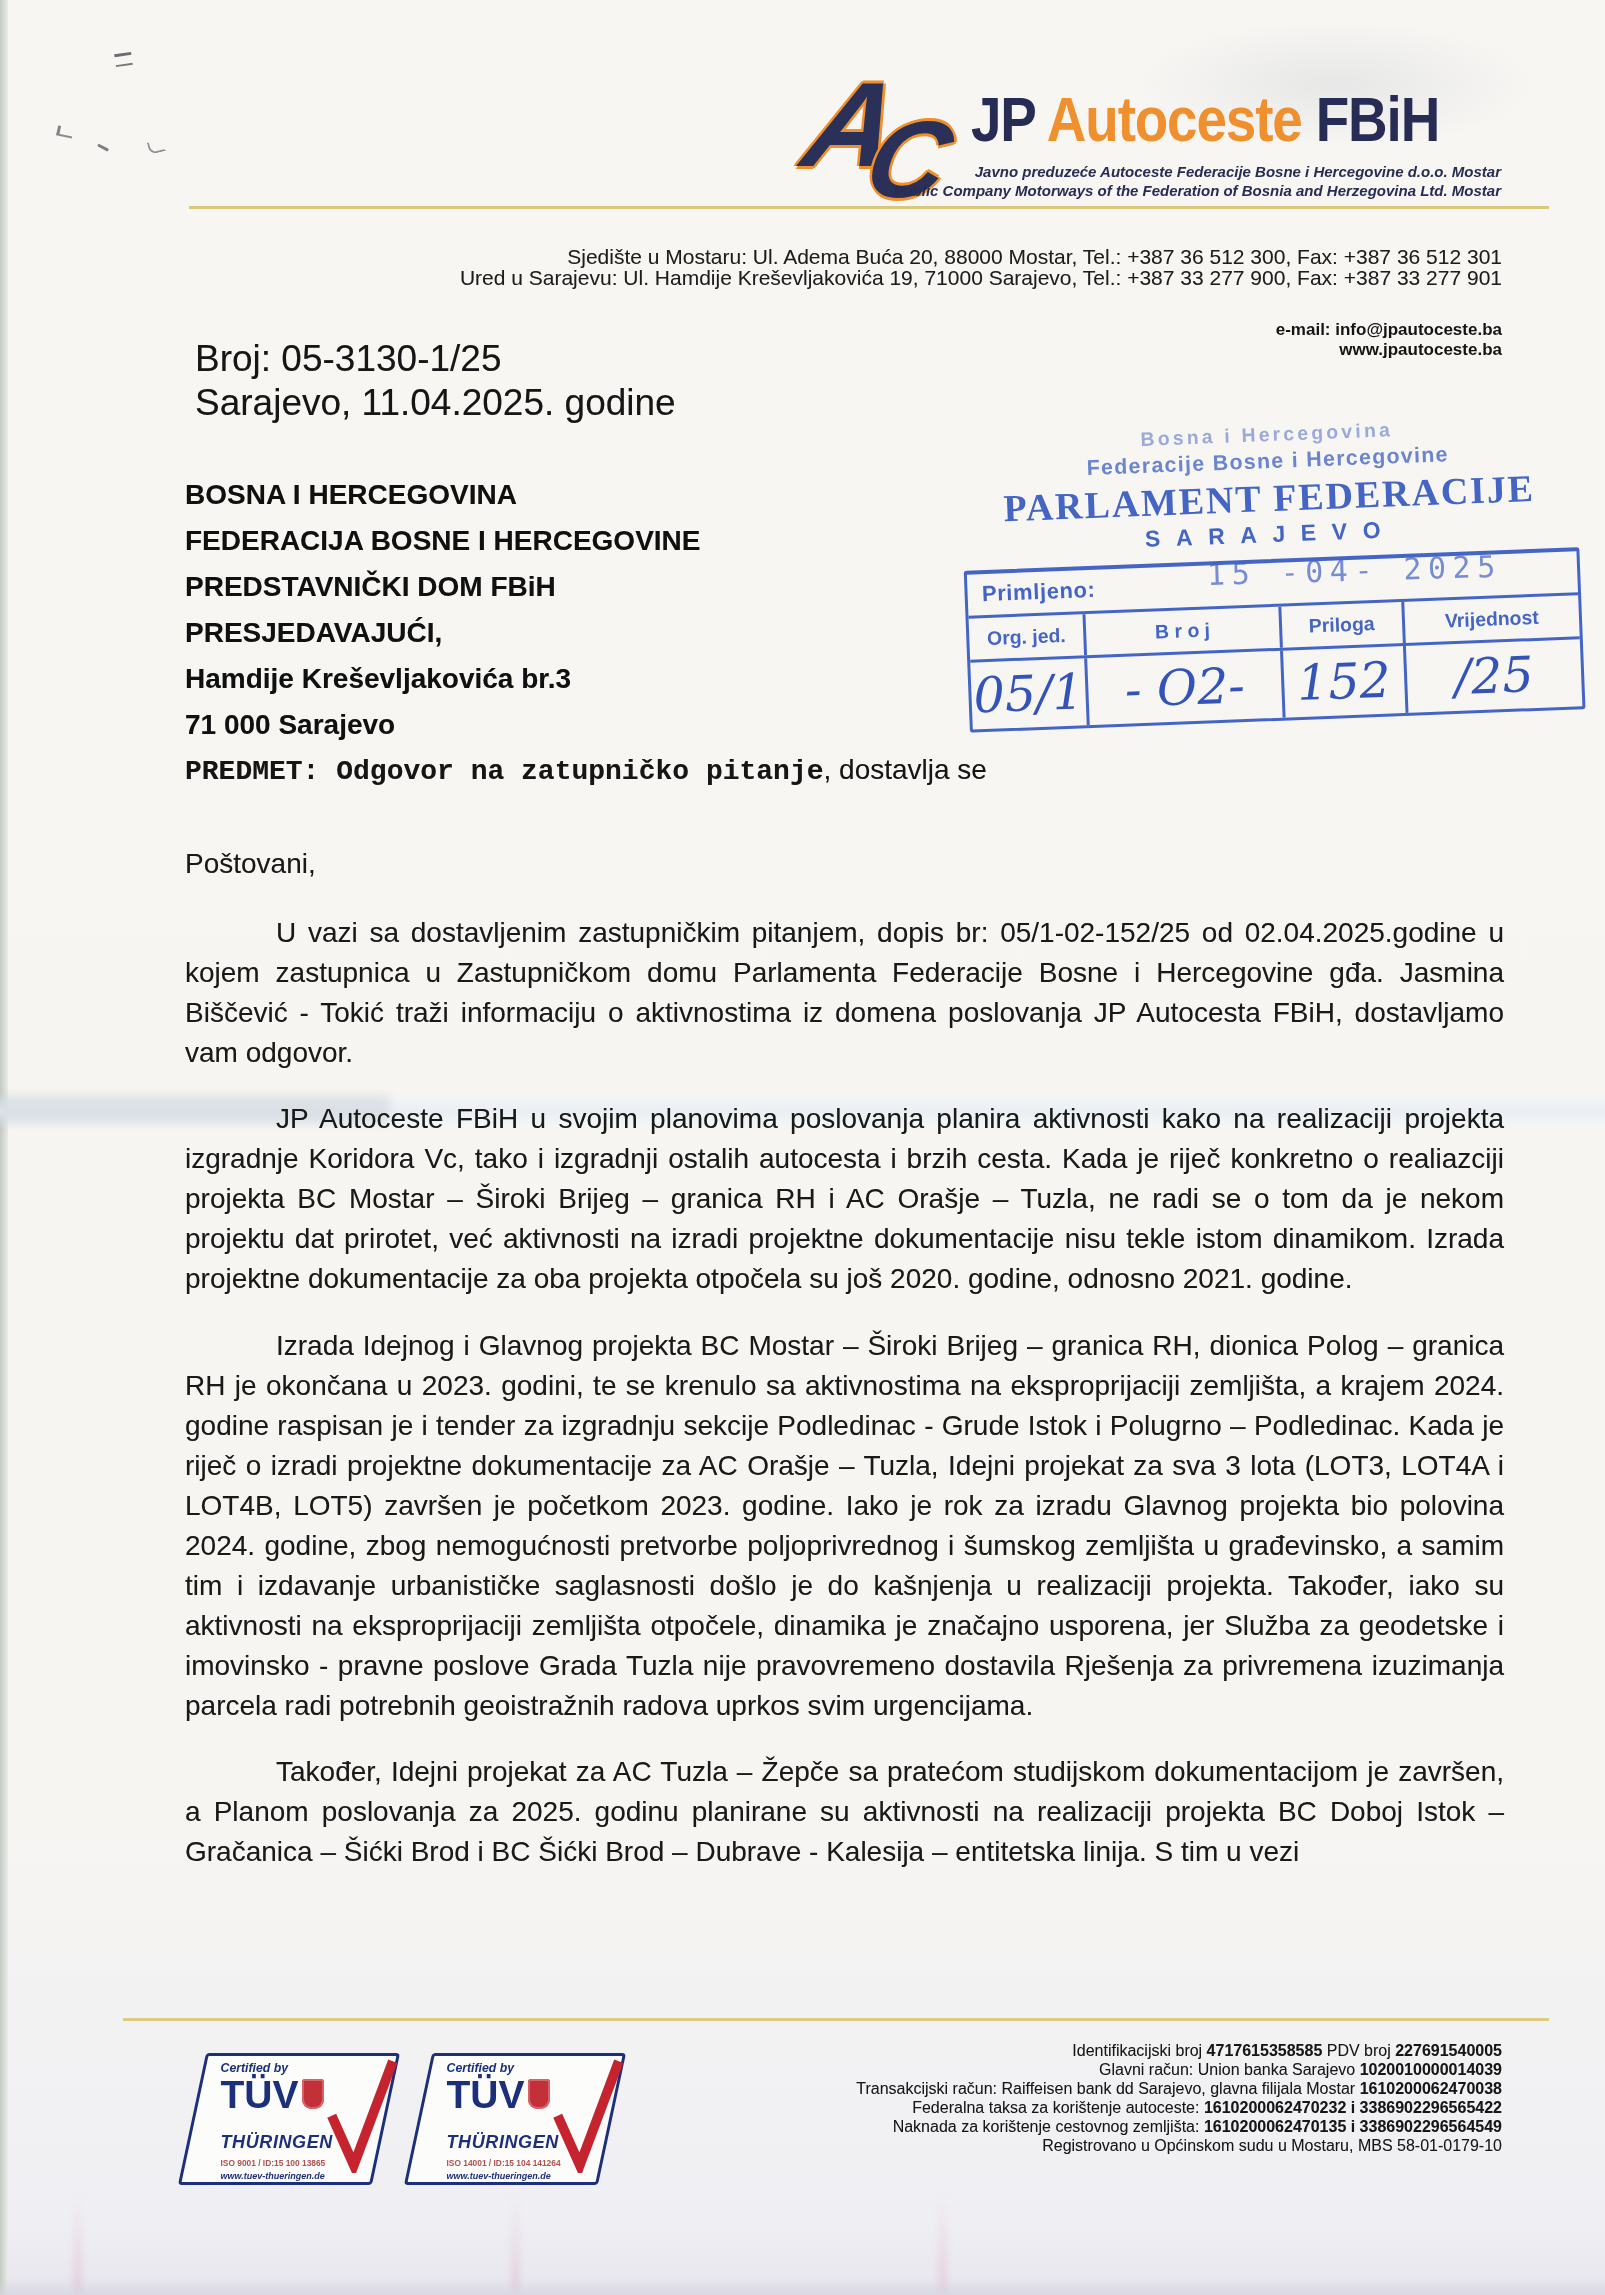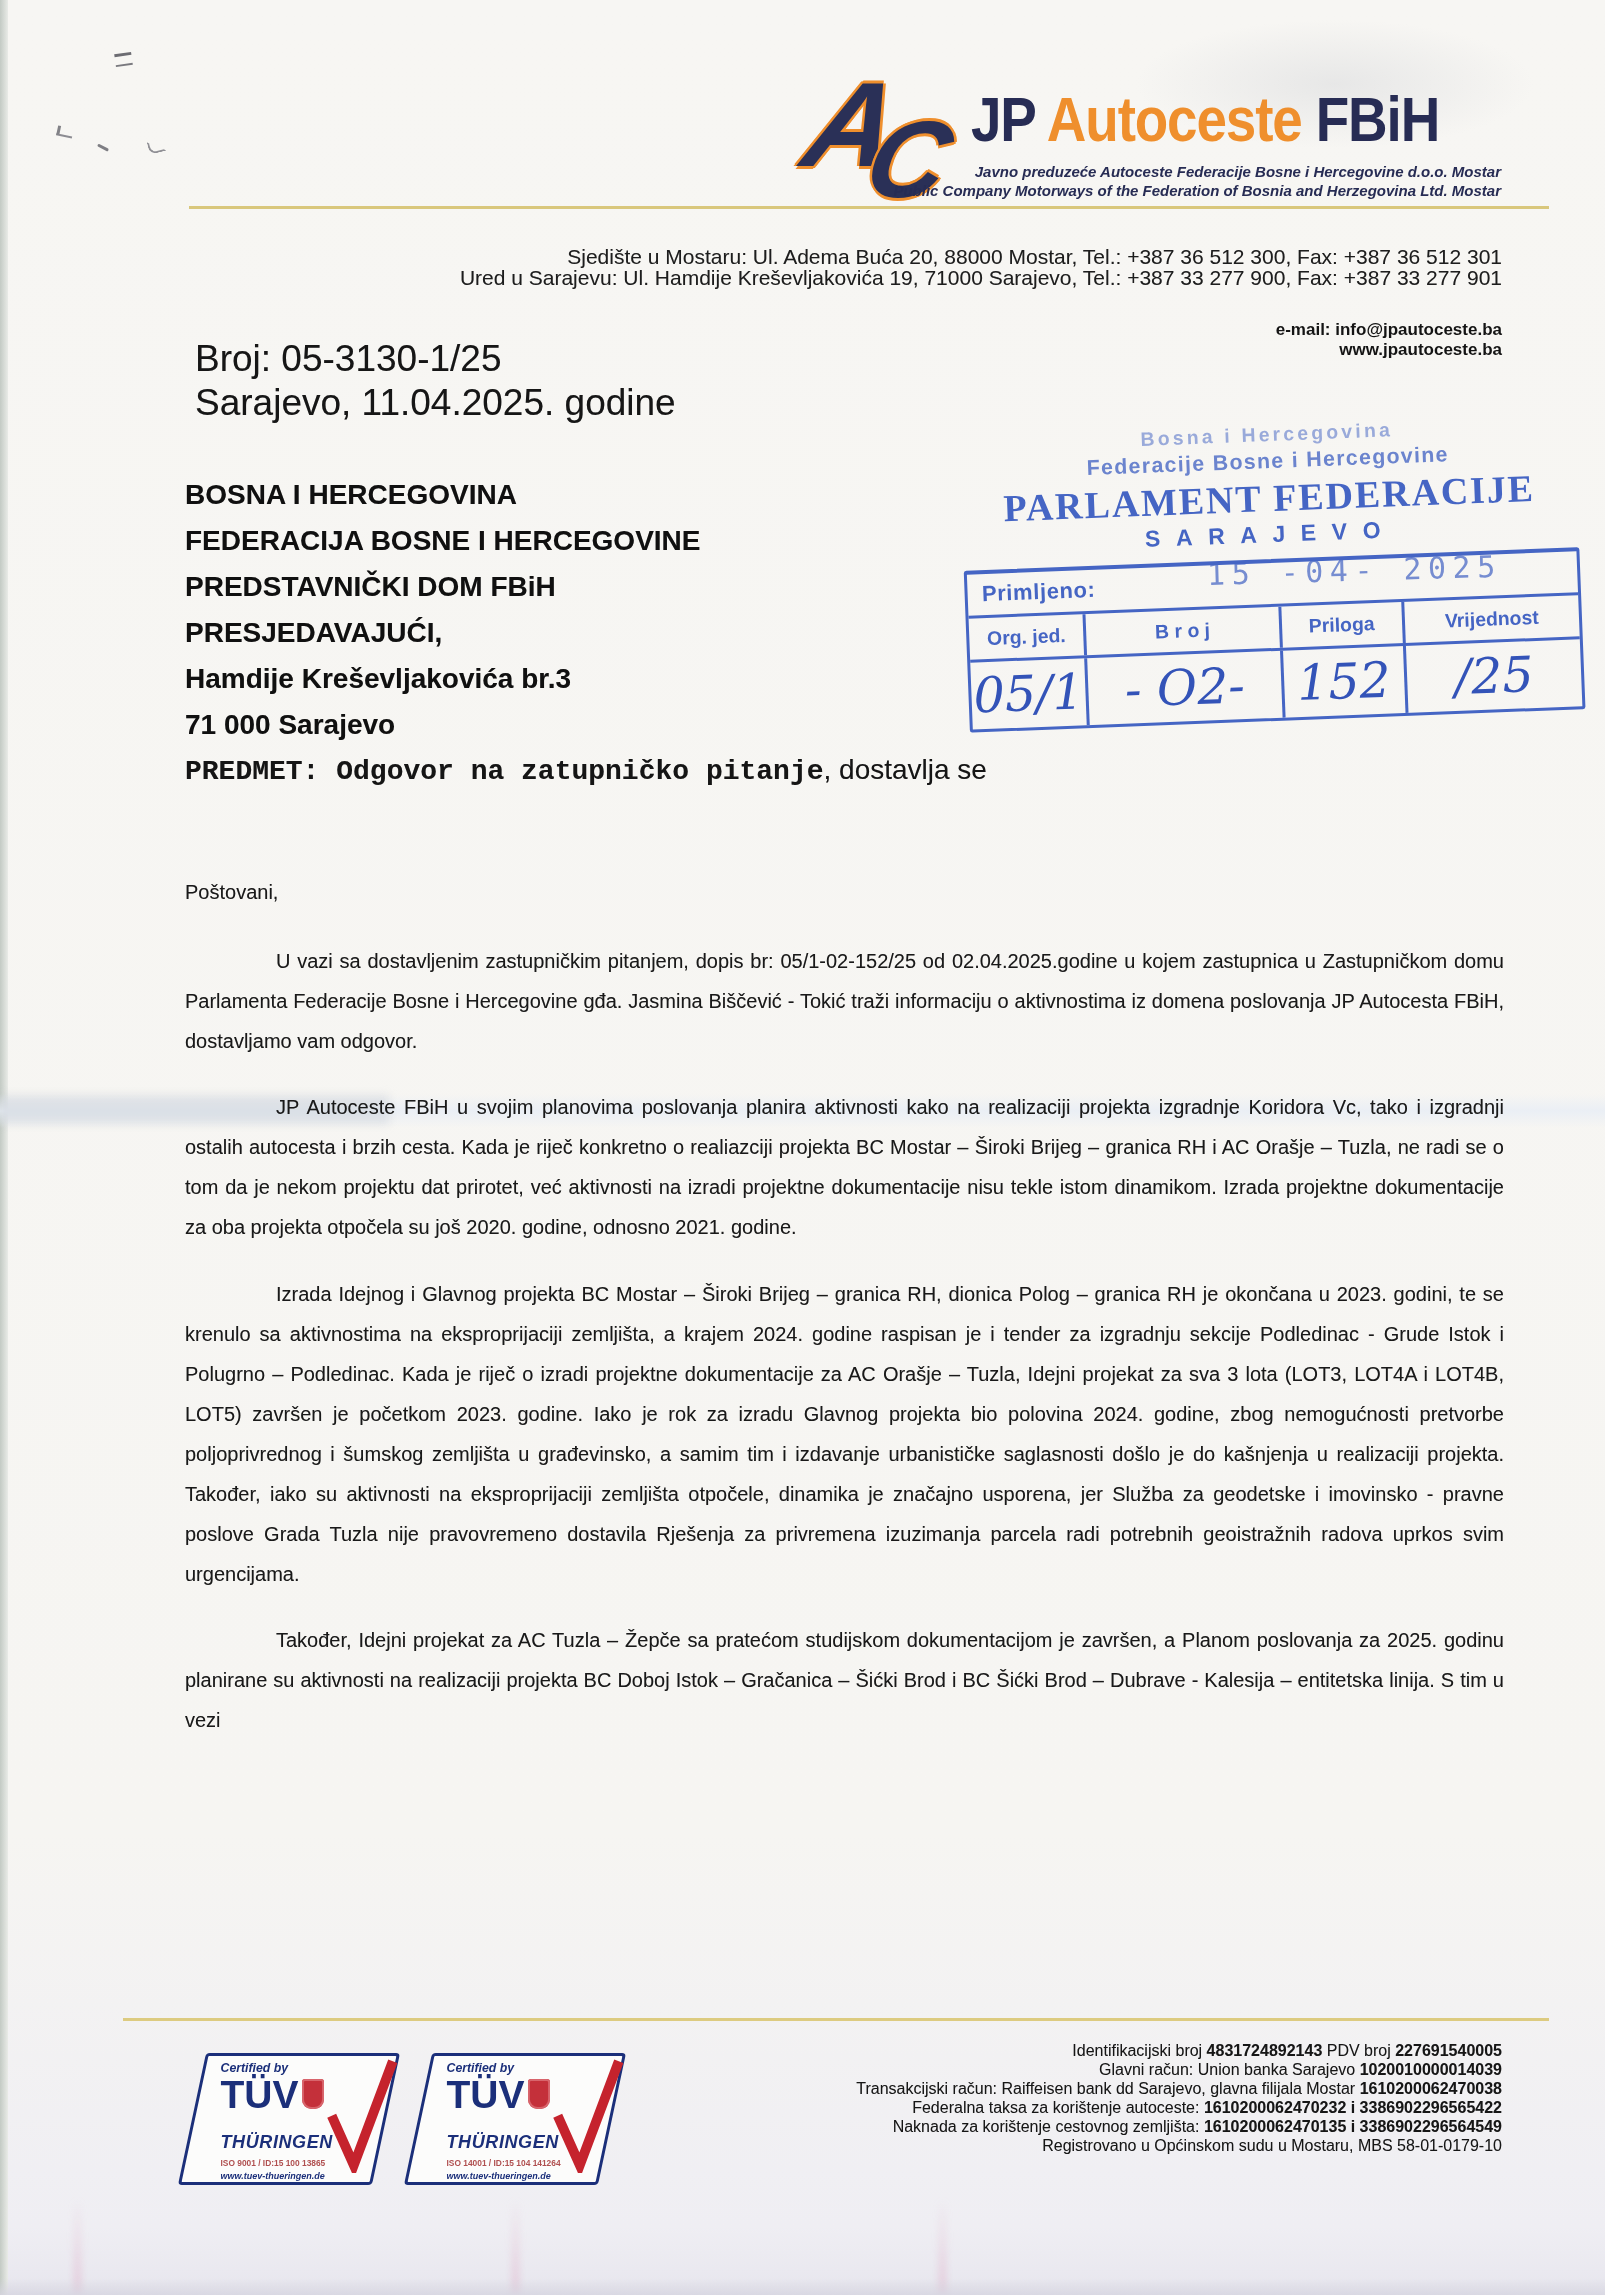--- a/index.html
+++ b/index.html
@@ -76,21 +76,21 @@
   .scell{display:flex;align-items:center;justify-content:center;border-right:3.2px solid #4565c4;}
   .scell:last-child{border-right:none;}
   .c1{width:19%;} .c2{width:32%;} .c3{width:20%;} .c4{width:29%;}
   .srow2 .scell{font-size:19.4px;font-weight:bold;}
   .srow3 .scell{font-family:"DejaVu Serif",serif;font-style:italic;font-size:49px;
     color:#3353b8;font-weight:500;}
   
   .subject{position:absolute;left:185px;top:748px;font-size:28px;line-height:43px;color:#151515;
     text-shadow:0 0 0.6px rgba(30,30,30,.3);}
   .subject b{font-weight:bold;font-family:Liberation Mono, monospace;}
-  .bodytext{position:absolute;left:185px;top:872px;width:1319px;font-size:20px;line-height:40px;
+  .bodytext{position:absolute;left:185px;top:844px;width:1319px;font-size:28px;line-height:40px;
     color:#191919;text-align:justify;text-shadow:0 0 0.6px rgba(30,30,30,.3);}
   .salut{margin:0 0 28.5px 0;text-align:left;}
   .para{margin:0 0 26.6px 0;text-indent:91px;}
   .para:last-child{margin-bottom:0;}
   
   .rule-bottom{position:absolute;left:123px;top:2018px;width:1426px;height:2.6px;background:#ddcb80;}
   .badges{position:absolute;left:192px;top:2053px;display:flex;gap:32px;}
   .badge{position:relative;width:194px;height:132px;}
   .badge-frame{position:absolute;inset:0;border:3.2px solid #1b2f7a;border-radius:3.9px;
     transform:skewX(-12deg);background:#fcfcfb;}
@@ -233,21 +233,21 @@
       </div>
       <div class="check">
         <svg width="78" height="117" viewBox="0 0 120 180">
             <path d="M18 92 L52 168 L112 8" stroke="#c5232d" stroke-width="15" fill="none"></path>
           </svg>
       </div>
     </div>
   </div>
 
   <div class="footinfo">
-    <div><span>Identifikacijski broj </span><span class="b">4831724892143</span><span> PDV broj </span><span class="b">227691540005</span></div>
+    <div><span>Identifikacijski broj </span><span class="b">4717615358585</span><span> PDV broj </span><span class="b">227691540005</span></div>
     <div><span>Glavni račun: Union banka Sarajevo </span><span class="b">1020010000014039</span></div>
     <div><span>Transakcijski račun: Raiffeisen bank dd Sarajevo, glavna filijala Mostar </span><span class="b">1610200062470038</span></div>
     <div><span>Federalna taksa za korištenje autoceste: </span><span class="b">1610200062470232 i 3386902296565422</span></div>
     <div><span>Naknada za korištenje cestovnog zemljišta: </span><span class="b">1610200062470135 i 3386902296564549</span></div>
     <div><span>Registrovano u Općinskom sudu u Mostaru, MBS 58-01-0179-10</span></div>
   </div>
 
 </div>
 
 

